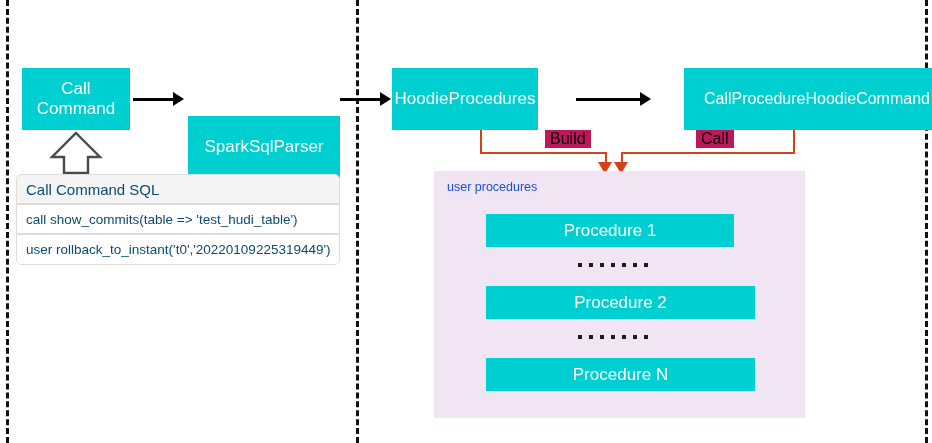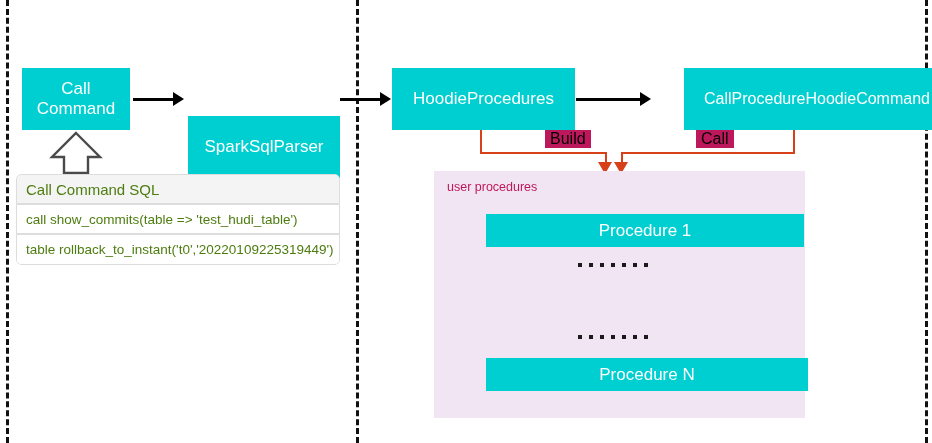--- a/index.html
+++ b/index.html
@@ -101,21 +101,21 @@
     position: absolute;
   }
 
   
   .sql-table {
     position: absolute;
     box-sizing: border-box;
     border-radius: 5px;
     overflow: hidden;
     font-size: 13.5px;
-    color: #4d7c0f;
+    color: #0c4a6e;
   }
   .sql-row {
     box-sizing: border-box;
     border: 1px solid #dddddd;
     background: #ffffff;
     display: flex;
     align-items: center;
     padding-left: 9px;
     white-space: nowrap;
   }
@@ -134,21 +134,21 @@
   .proc-panel {
     position: absolute;
     background: #F1E4F3;
     box-sizing: border-box;
   }
   .proc-panel-label {
     position: absolute;
     left: 13px;
     top: 9px;
     font-size: 12.5px;
-    color: #be185d;
+    color: #1d4ed8;
     white-space: nowrap;
   }
   .proc-box {
     position: absolute;
     background: #00CFD1;
     color: #ffffff;
     font-size: 17px;
     display: flex;
     align-items: center;
     justify-content: center;
@@ -190,24 +190,24 @@
 
   <div class="hollow-arrow" style="left:48px; top:130px;">
     <svg width="56" height="45" viewBox="0 0 56 45">
       <polygon points="28,3 52,27 40,27 40,43 16,43 16,27 4,27" fill="#ffffff" stroke="#4a4a4a" stroke-width="2.4" stroke-linejoin="miter"></polygon>
     </svg>
   </div>
 
   <div class="sql-table" style="left:16px; top:174px; width:324px;">
     <div class="sql-row header" style="height:30px;">Call Command SQL</div>
     <div class="sql-row" style="height:30px;">call show_commits(table =&gt; 'test_hudi_table')</div>
-    <div class="sql-row last" style="height:31px;">table rollback_to_instant('t0','20220109225319449')</div>
-  </div>
-
-  <div class="node" style="left:392px; top:68px; width:183px; height:62px;">HoodieProcedures</div>
+    <div class="sql-row last" style="height:31px;">user rollback_to_instant('t0','20220109225319449')</div>
+  </div>
+
+  <div class="node" style="left:392px; top:68px; width:146px; height:62px;">HoodieProcedures</div>
 
   <div class="arrow-line" style="left:576px; top:98px; width:64px;"></div>
   <div class="arrow-head" style="left:640px; top:92px;"></div>
 
   <div class="node small" style="left:684px; top:68px; width:266px; height:62px;">CallProcedureHoodieCommand</div>
 
   <div class="oline-v" style="left:480px; top:130px; height:23px;"></div>
   <div class="oline-h" style="left:480px; top:152px; width:127px;"></div>
   <div class="oline-v" style="left:605px; top:152px; height:14px;"></div>
   <div class="oarrow-head" style="left:598px; top:162px;"></div>
@@ -216,38 +216,39 @@
   <div class="oline-v" style="left:793px; top:130px; height:23px;"></div>
   <div class="oline-h" style="left:621px; top:152px; width:174px;"></div>
   <div class="oline-v" style="left:621px; top:152px; height:14px;"></div>
   <div class="oarrow-head" style="left:614px; top:162px;"></div>
   <div class="edge-label" style="left:696px; top:130px;">Call</div>
 
   <div class="proc-panel" style="left:434px; top:171px; width:371px; height:247px;">
     <div class="proc-panel-label">user procedures</div>
   </div>
 
-  <div class="proc-box" style="left:486px; top:214px; width:318px; height:33px;">Procedure 1</div>
+  <div class="proc-box" style="left:486px; top:214px; width:248px; height:33px;">Procedure 1</div>
 
   <div class="ellipsis-dots" style="left:578px; top:263px;">
     <span></span>
       <span></span>
       <span></span>
       <span></span>
       <span></span>
       <span></span>
       <span></span>
   </div>
 
+  <div class="proc-box" style="left:486px; top:286px; width:269px; height:33px;">Procedure 2</div>
 
   <div class="ellipsis-dots" style="left:578px; top:335px;">
     <span></span>
       <span></span>
       <span></span>
       <span></span>
       <span></span>
       <span></span>
       <span></span>
   </div>
 
-  <div class="proc-box" style="left:486px; top:358px; width:322px; height:33px;">Procedure N</div>
+  <div class="proc-box" style="left:486px; top:358px; width:269px; height:33px;">Procedure N</div>
 
 </div>
 
 </body></html>

